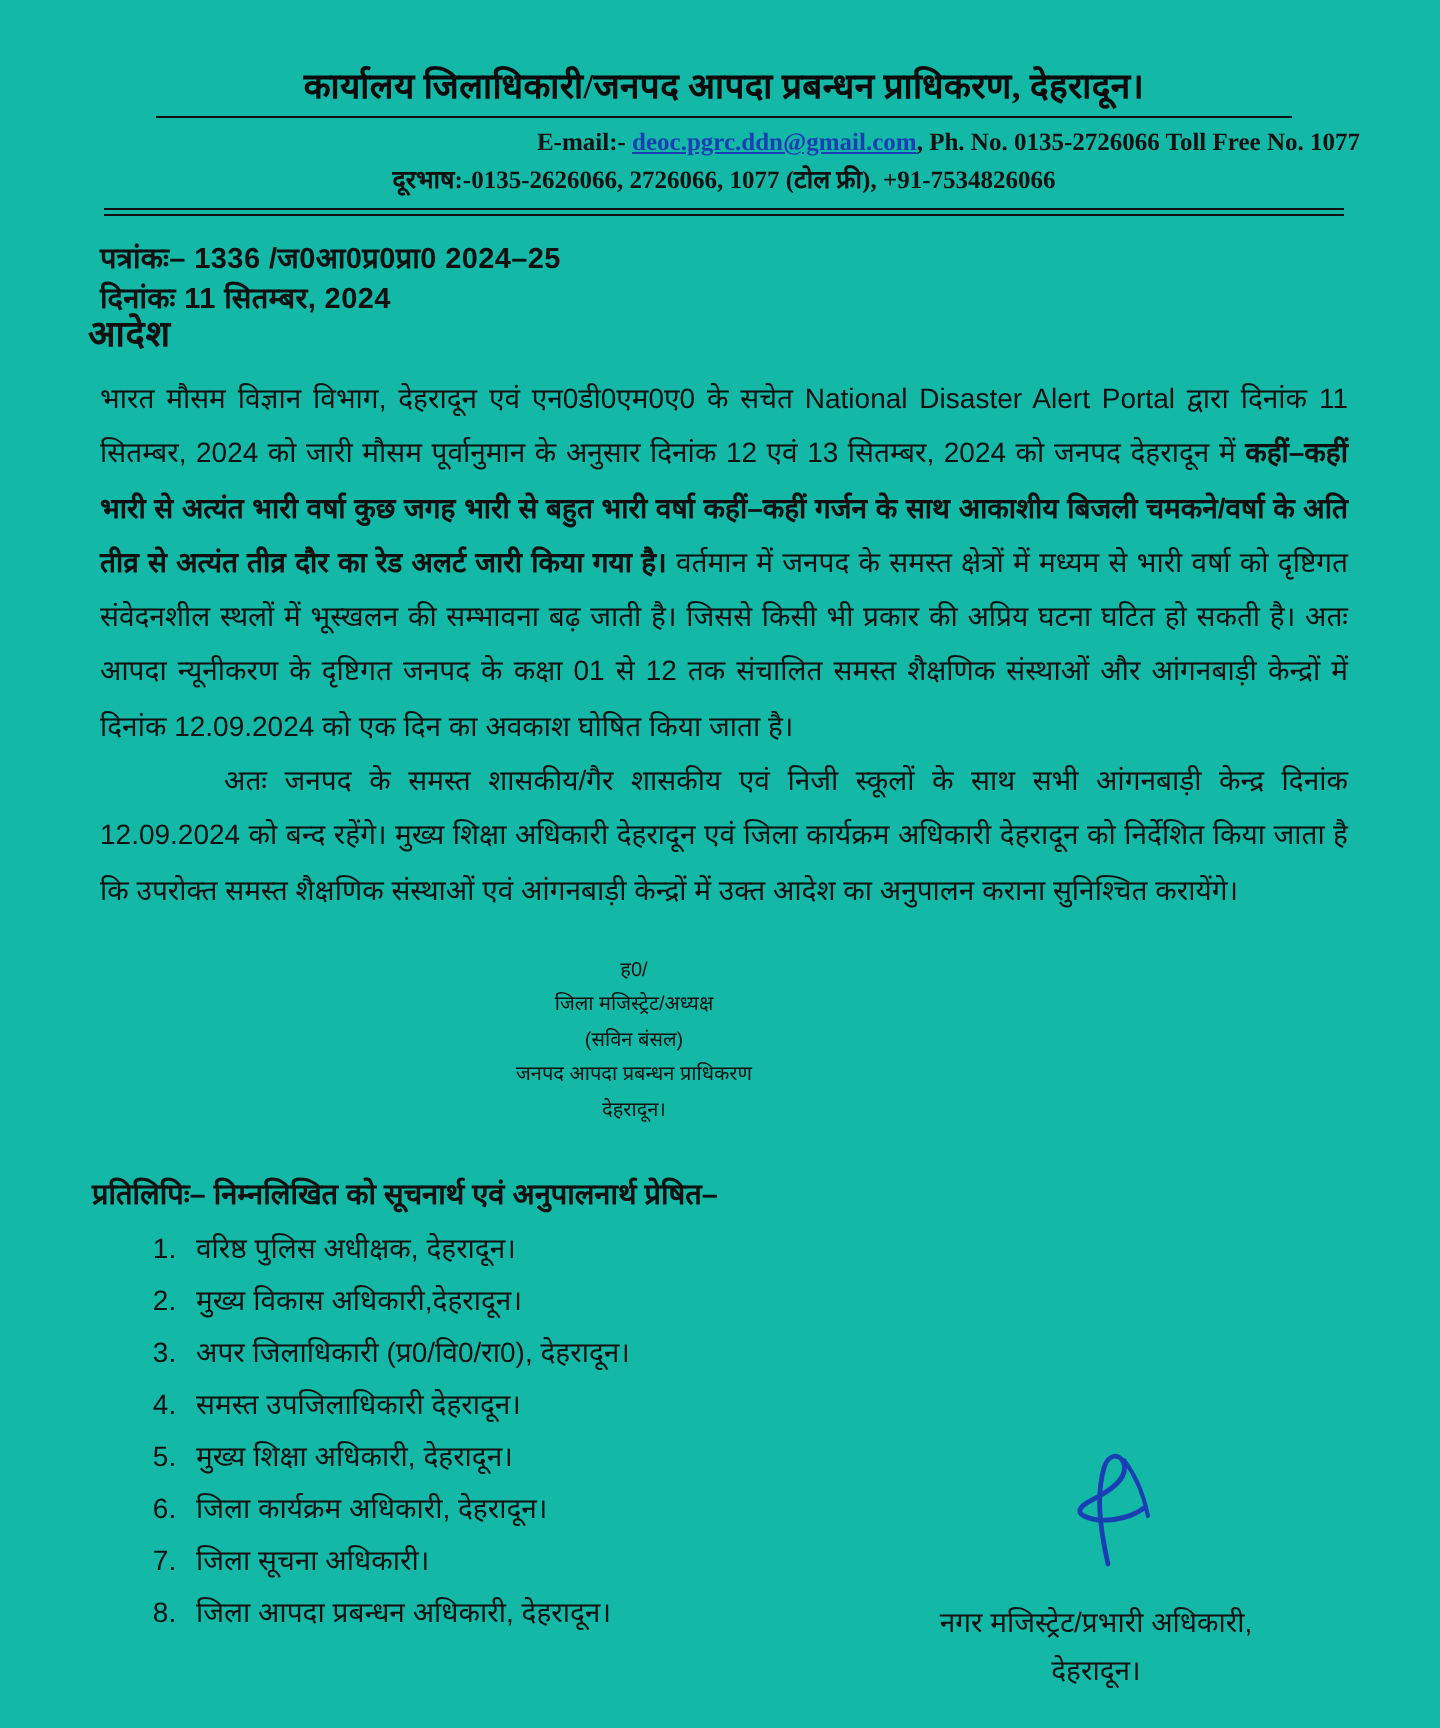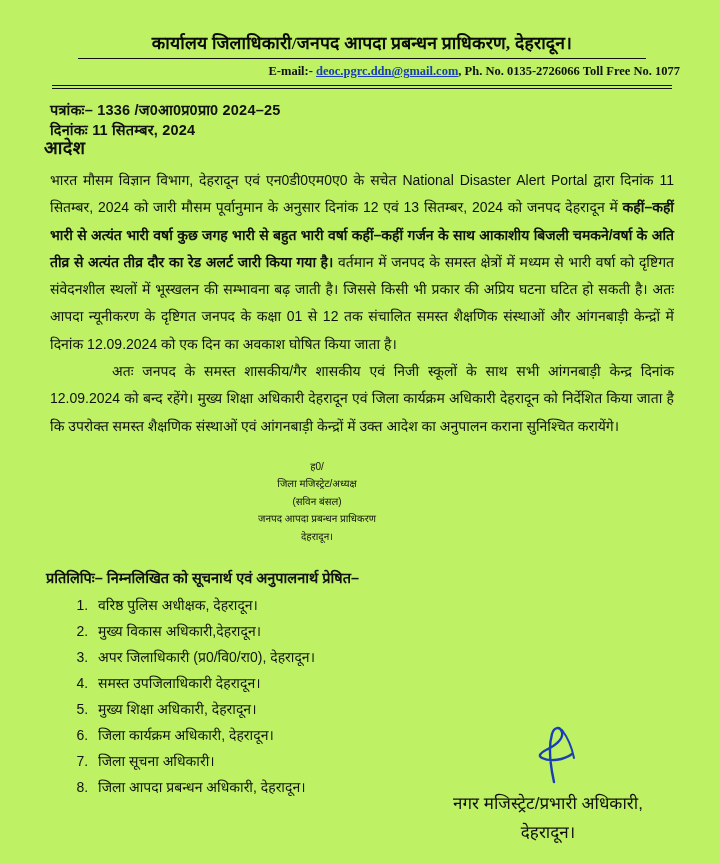--- a/index.html
+++ b/index.html
@@ -14,21 +14,21 @@
     color: #111111;
     position: relative;
     overflow: hidden;
   }
   .page {
     position: relative;
     width: 720px;
     height: 864px;
     padding: 0;
     box-sizing: border-box;
-    background: #bef264;
+    background: #14b8a6;
   }
   .inner {
     position: absolute;
     left: 44px;
     right: 40px;
     top: 30px;
     bottom: 12px;
   }
 
   
@@ -141,21 +141,21 @@
   ol.copy-list li {
     padding-left: 6px;
   }
 
   
   .bottom-sign {
     position: absolute;
     right: 2px;
     bottom: 4px;
     text-align: center;
-    font-size: 17px;
+    font-size: 14px;
     line-height: 1.7;
     width: 260px;
   }
   .scribble {
     position: absolute;
     right: 86px;
     bottom: 66px;
     width: 70px;
     height: 62px;
     pointer-events: none;
@@ -164,20 +164,21 @@
 </head>
 <body>
 
 <div class="page">
   <div class="inner">
 
     <div class="header">
       <div class="office-title">कार्यालय जिलाधिकारी/जनपद आपदा प्रबन्धन प्राधिकरण, देहरादून।</div>
       <hr class="hr-thin">
       <div class="email-line"><span>E-mail:- </span><span class="link">deoc.pgrc.ddn@gmail.com</span><span>, Ph. No. 0135-2726066 Toll Free No. 1077</span></div>
+      <div class="phone-line">दूरभाष:-0135-2626066, 2726066, 1077 (टोल फ्री), +91-7534826066</div>
       <hr class="hr-double">
       <hr class="hr-double2">
     </div>
 
     <div class="ref-row">
       <div class="ref-left">पत्रांकः– 1336 /ज0आ0प्र0प्रा0 2024–25</div>
       <div class="ref-right">दिनांकः 11 सितम्बर, 2024</div>
     </div>
 
     <div class="order-title">आदेश</div>

